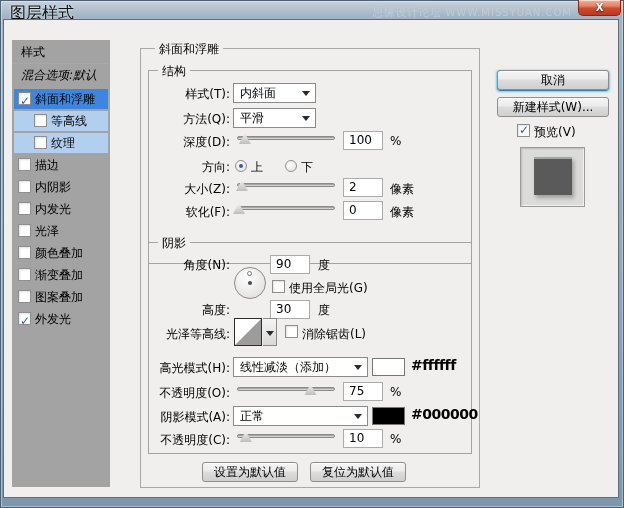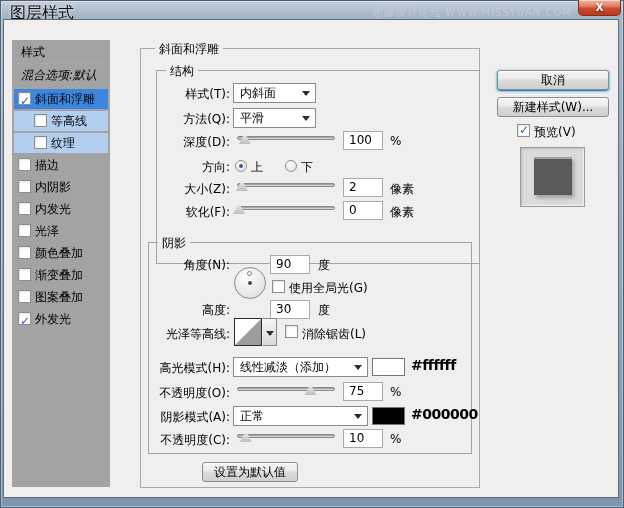--- a/index.html
+++ b/index.html
@@ -48,21 +48,21 @@
   .cb.checked::after{ content:"✓"; position:absolute; left:1px; top:-2px; color:#2a5db0;
     font-size:12px; font-weight:bold; }
   .sl-row .cb{ left:4px; top:3px; }
   .sl-row.sub .cb{ left:20px; }
 
   
   .fs{ position:absolute; border:1px solid #a3a3a3; }
   .fs-legend{ position:absolute; top:-8px; left:9px; background:#f0efed; padding:0 4px;
     white-space:nowrap; }
   #fs-main{ left:136px; top:28px; width:340px; height:440px; border-color:#a8a8a8; }
-  #fs-struct{ left:152px; top:50px; width:324px; height:194px; }
+  #fs-struct{ left:144px; top:50px; width:324px; height:194px; }
   #fs-shade{ left:144px; top:222px; width:324px; height:212px; }
 
   .flabel{ position:absolute; left:116px; width:110px; text-align:right; white-space:nowrap; }
 
   
   .dd{ position:absolute; height:20px; background:#fff; border:1px solid #8a8a8a;
     line-height:18px; padding:0 36px 0 6px; cursor:pointer; white-space:nowrap; overflow:hidden; }
   .dd .arr{ position:absolute; right:5px; top:7px; width:0; height:0;
     border:4px solid transparent; border-top:5px solid #2b2b2b; }
 
@@ -301,20 +301,21 @@
 
     <div class="flabel" style="top:412px">不透明度(C):</div>
     <div class="slider" style="left:233px;top:410px">
       <div class="track"></div>
       <div class="thumb" style="left: 9%;"></div>
     </div>
     <div class="vbox" style="left:339px;top:409px">10</div>
     <div class="unit" style="left:386px;top:412px">%</div>
 
     <div class="btn" style="left:198px;top:442px;width:96px">设置为默认值</div>
+    <div class="btn" style="left:306px;top:442px;width:96px">复位为默认值</div>
 
     <div class="btn default" style="left:493px;top:23px;width:112px">确定</div>
     <div class="btn" style="left:493px;top:77px;width:112px">新建样式(W)...</div>
     <div class="btn" style="left:493px;top:50px;width:112px">取消</div>
 
     <span class="cb checked preview-cb"></span>
     <div class="txt" style="left:530px;top:104px">预览(V)</div>
 
     <div class="preview-panel">
       <div class="preview-swatch"></div>

